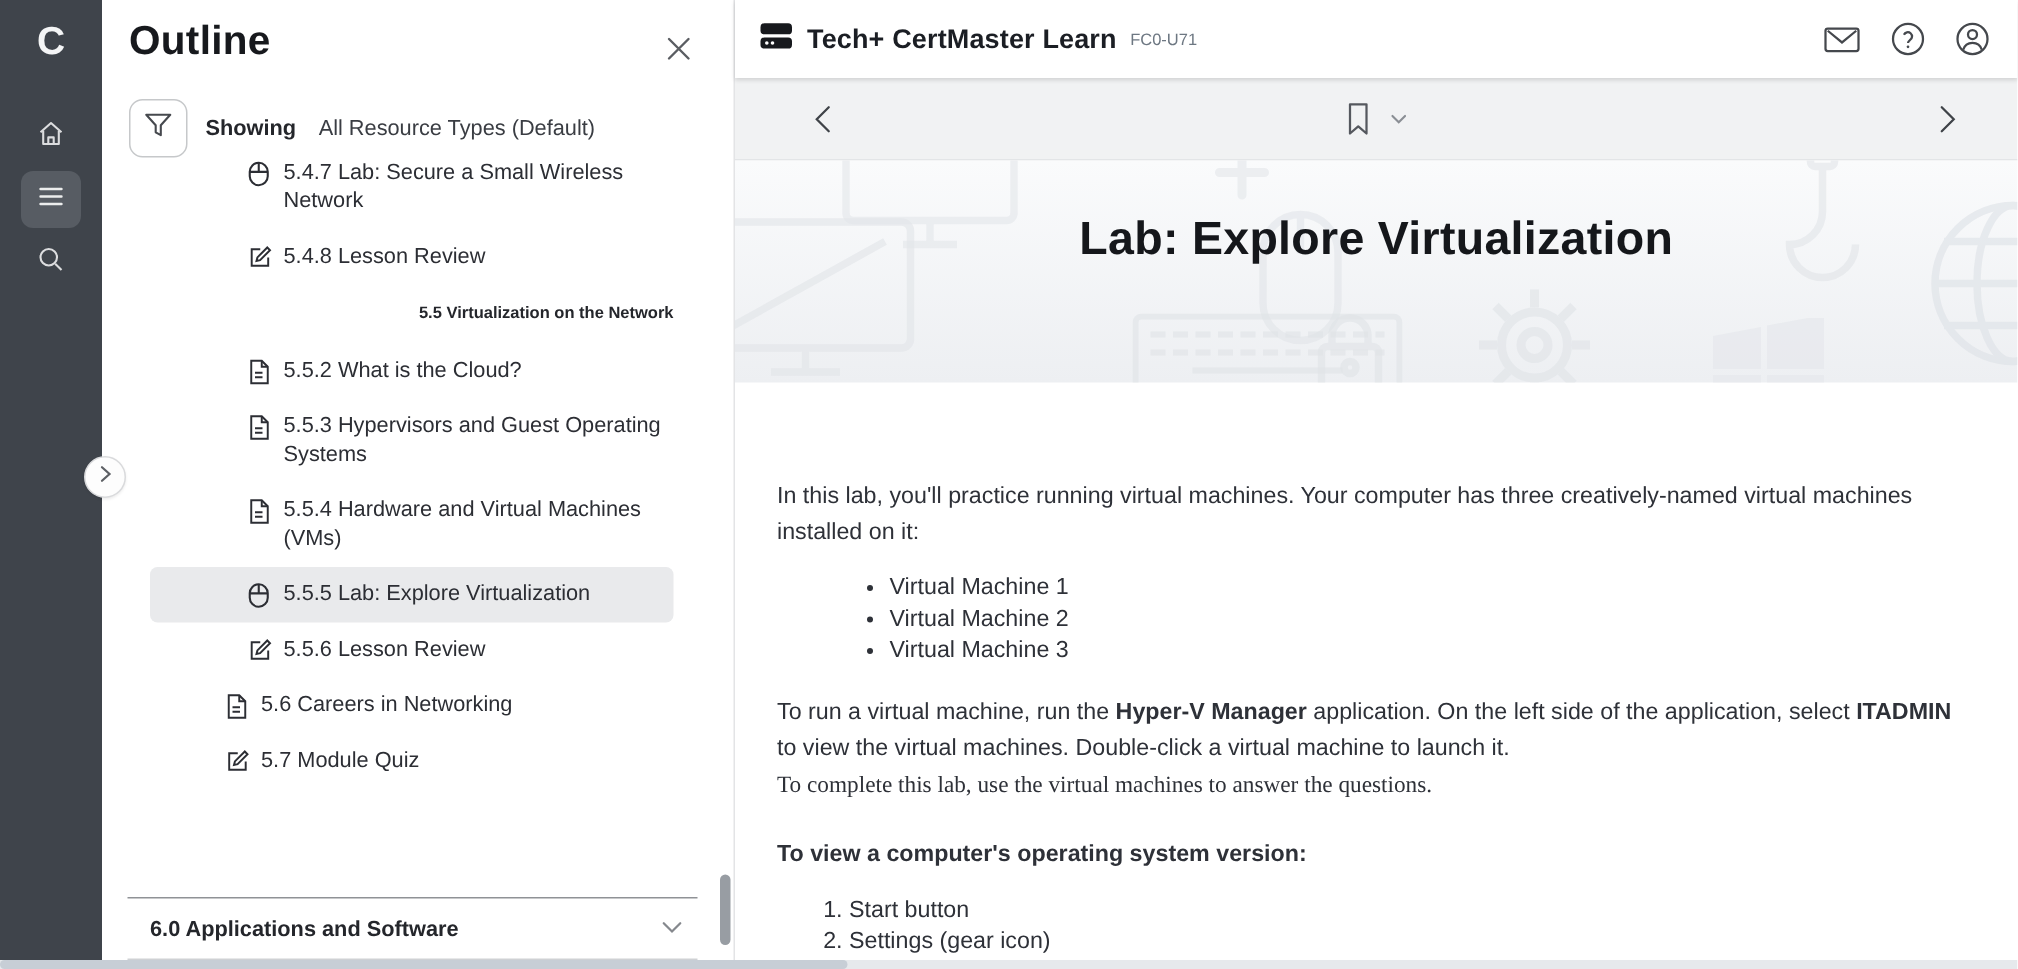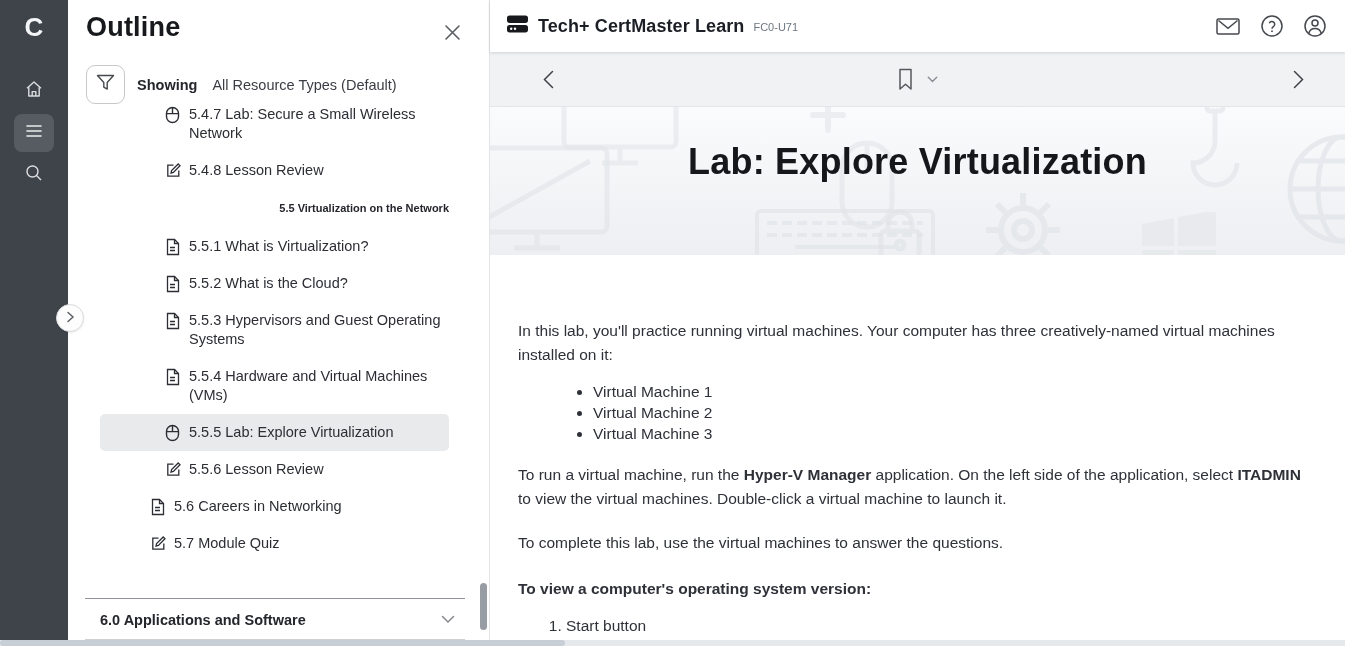--- a/index.html
+++ b/index.html
@@ -103,29 +103,29 @@
   .bookmark-group { display:flex; align-items:center; gap:13px; }
   .bookmark-btn, .bookmark-caret { cursor:pointer; display:flex; }
 
   .banner {
     height:148px; position:relative; overflow:hidden;
     background:linear-gradient(#fafbfc,#edeff2);
   }
   .banner .bg-ic { position:absolute; opacity:.6; }
   .banner h1 {
     position:relative; z-index:2; text-align:center; padding-top:34px;
-    font-size:36px; font-weight:700; color:#15171b; letter-spacing:.2px;
+    font-size:31px; font-weight:700; color:#15171b; letter-spacing:.2px;
   }
 
   .content { flex:1; background:#fff; padding:64px 40px 0 28px; overflow:hidden; font-size:15.5px; line-height:24px; color:#2e3138; }
   .content p { margin:0; }
   .content ul { margin:14px 0 19px 0; padding-left:75px; }
   .content ul li { line-height:21px; }
   .content .p-run { margin-top:19px; }
-  .content .p-complete { margin-top:20px; }
+  .content .p-complete { margin-top:1px;font-family:Liberation Serif, serif; }
   .content .p-heading { margin-top:22px; font-weight:700; }
   .content ol { margin-top:14px; padding-left:48px; }
   .content ol li { line-height:21px; }
   b { font-weight:700; }
 
   
   .bottom-strip {
     position:absolute; left:0; right:0; bottom:0; height:6px; background:#e6e9ec;
   }
   .bottom-strip .h-thumb {
@@ -216,29 +216,20 @@
             <path d="m13.2 2 1.8 1.8-6.6 6.6-2.4.6.6-2.4z"></path>
           </svg>
       </span>
       <span class="o-label">5.4.8 Lesson Review</span>
     </div>
 
     <div class="o-section">
       <span>5.5 Virtualization on the Network</span>
     </div>
 
-    <div class="o-item lvl3">
-      <span class="o-icon">
-        <svg width="15" height="18" viewBox="0 0 15 18" fill="none" stroke="#2c2e34" stroke-width="1.3">
-            <path d="M2.5 1.5h7l4 4v11h-11z"></path>
-            <path d="M9.5 1.5v4h4M5 9.5h5M5 12.5h5"></path>
-          </svg>
-      </span>
-      <span class="o-label">5.5.1 What is Virtualization?</span>
-    </div>
 
     <div class="o-item lvl3">
       <span class="o-icon">
         <svg width="15" height="18" viewBox="0 0 15 18" fill="none" stroke="#2c2e34" stroke-width="1.3">
             <path d="M2.5 1.5h7l4 4v11h-11z"></path>
             <path d="M9.5 1.5v4h4M5 9.5h5M5 12.5h5"></path>
           </svg>
       </span>
       <span class="o-label">5.5.2 What is the Cloud?</span>
     </div>

